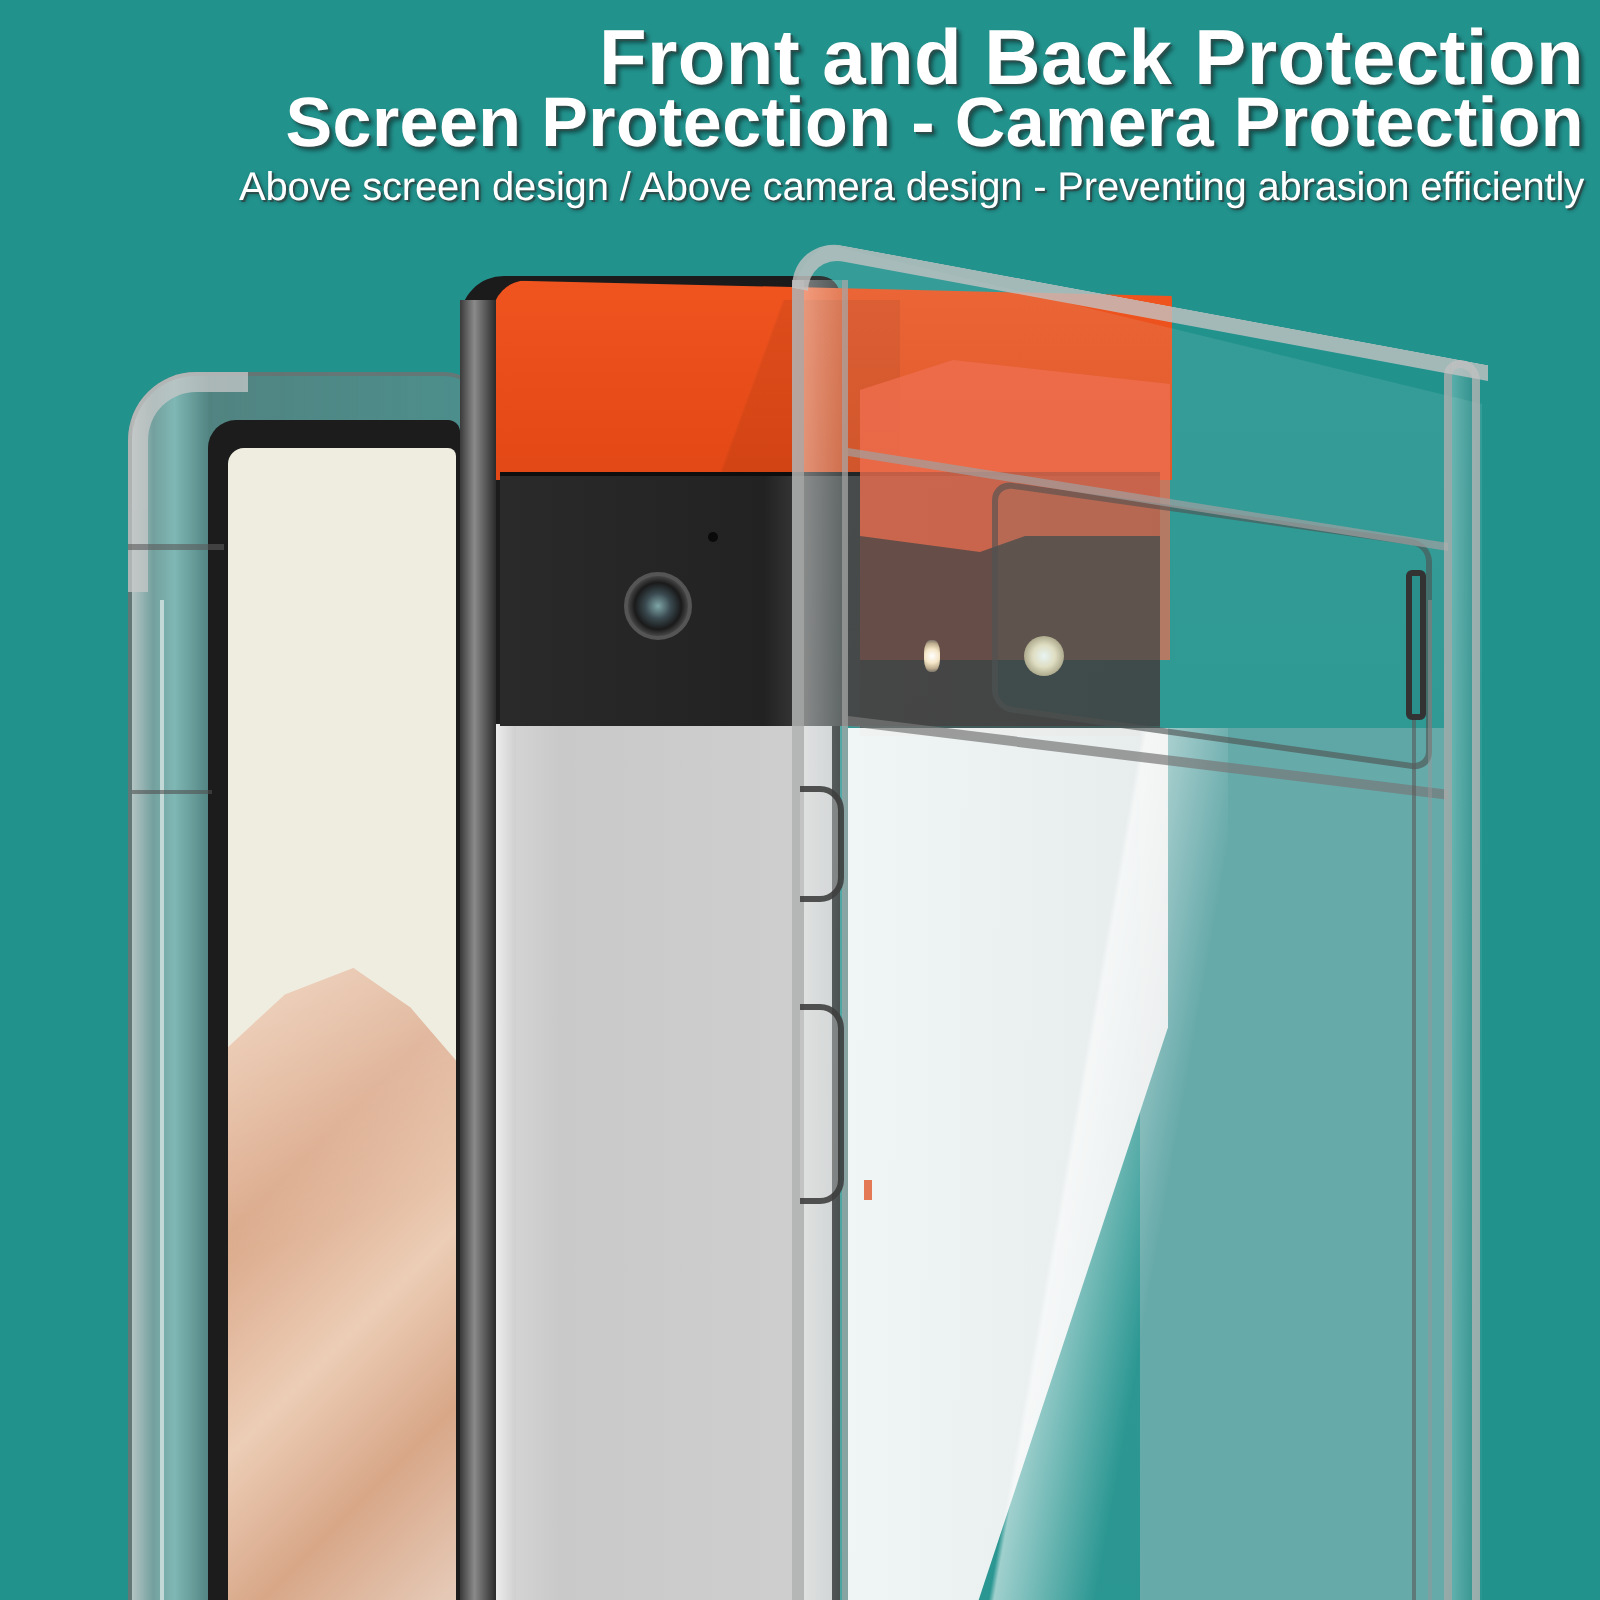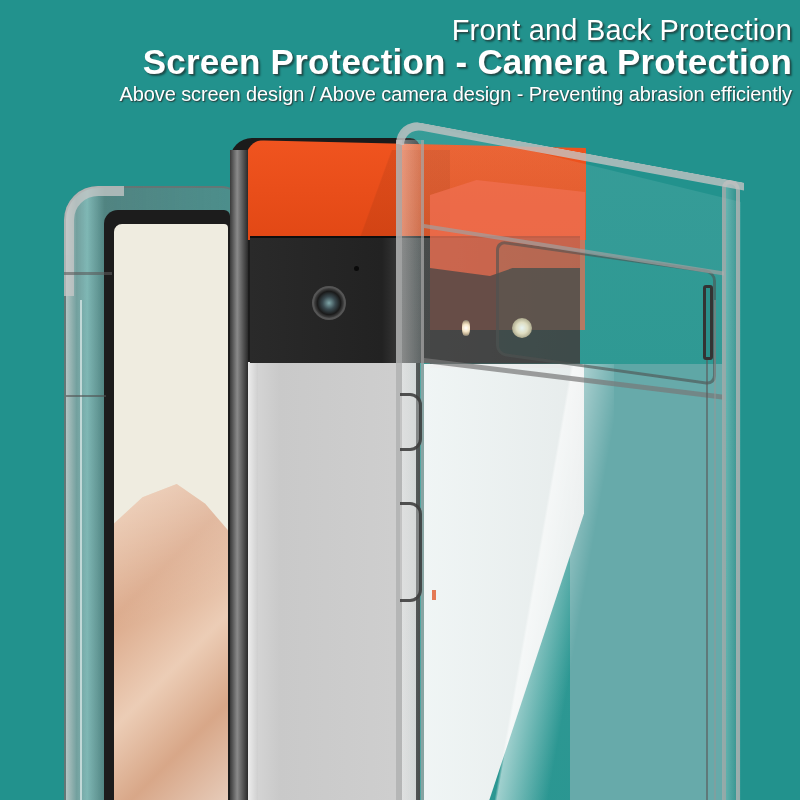--- a/index.html
+++ b/index.html
@@ -10,21 +10,21 @@
       position: relative;
     }
     .stage { position: absolute; inset: 0; width: 800px; height: 800px; overflow: hidden; background: #22928d; }
 
     
     .headline {
       position: absolute; right: 8px; top: 14px; text-align: right;
       color: #ffffff; z-index: 20;
       text-shadow: 1px 1px 0 #2b4f4d, 2px 2px 2px rgba(0,0,0,0.45);
     }
-    .headline .t1 { font-size: 29px; font-weight: normal; line-height: 32px; letter-spacing: 0.2px; }
+    .headline .t1 { font-size: 39px; font-weight: bold; line-height: 32px; letter-spacing: 0.2px; }
     .headline .t2 { font-size: 35px; font-weight: bold; line-height: 32px; letter-spacing: 0.2px; }
     .headline .t3 { font-size: 20px; font-weight: normal; line-height: 24px; margin-top: 4px; letter-spacing: -0.1px;
       text-shadow: 1px 1px 0 #2b4f4d, 1px 1px 2px rgba(0,0,0,0.4); }
 
     
     .front-case {
       position: absolute; left: 64px; top: 186px; width: 180px; height: 640px;
       border-radius: 34px 22px 0 0;
       background: linear-gradient(90deg, rgba(205,205,205,0.85) 0%, rgba(170,170,170,0.6) 6%, rgba(220,220,220,0.5) 12%, rgba(120,120,120,0.55) 22%, rgba(140,140,140,0.4) 100%);
       border: 2px solid rgba(110,110,110,0.7);

